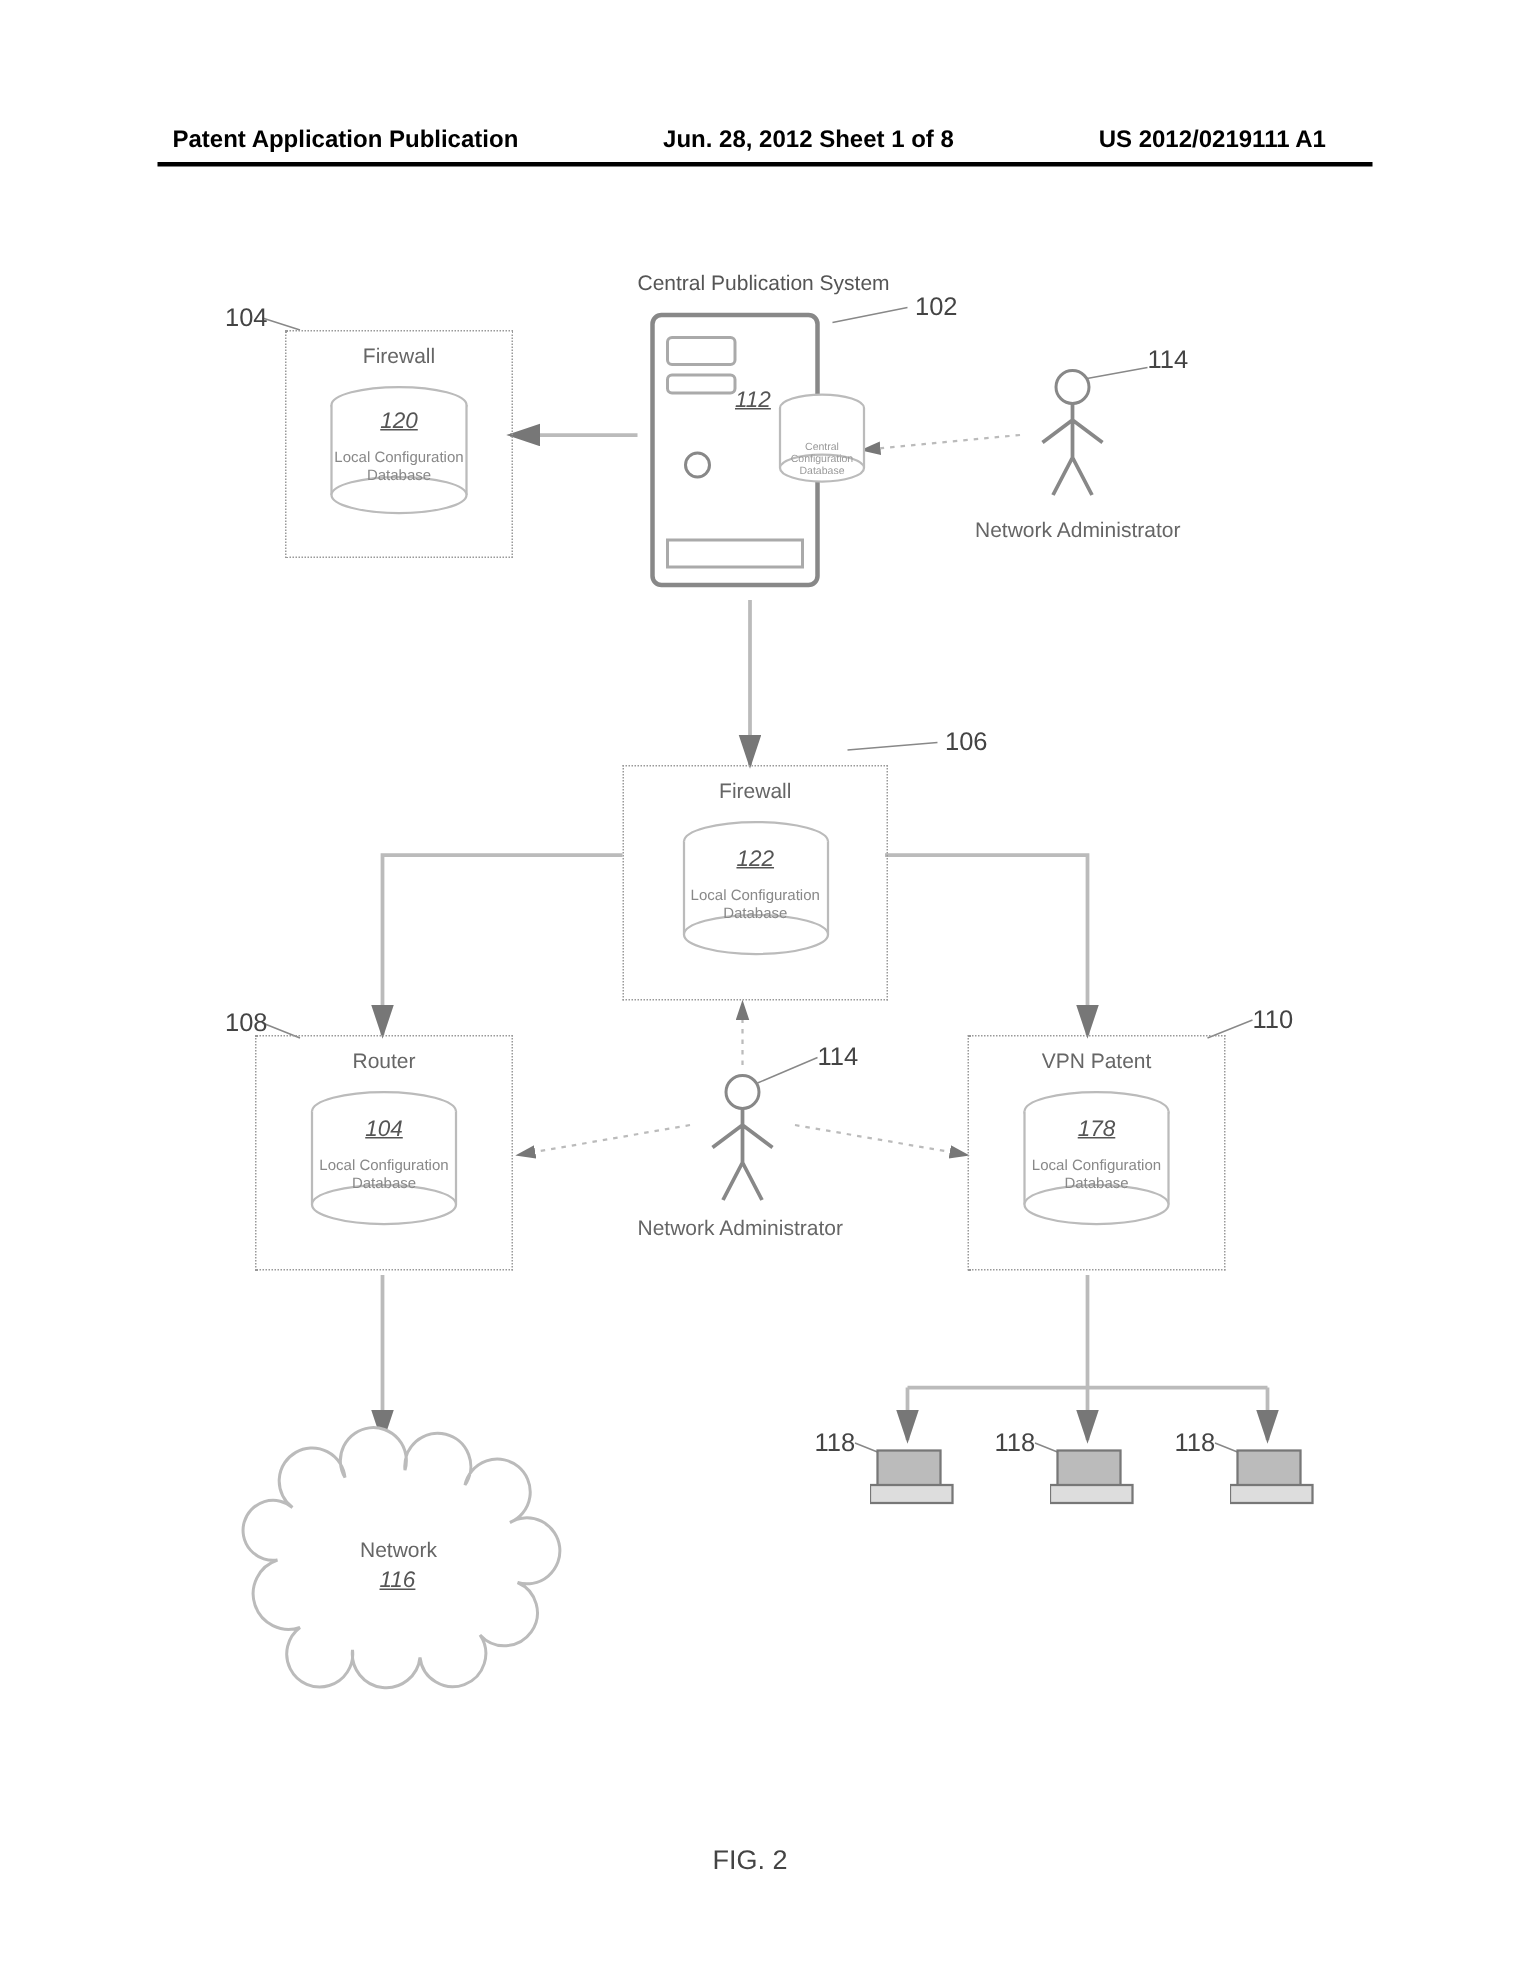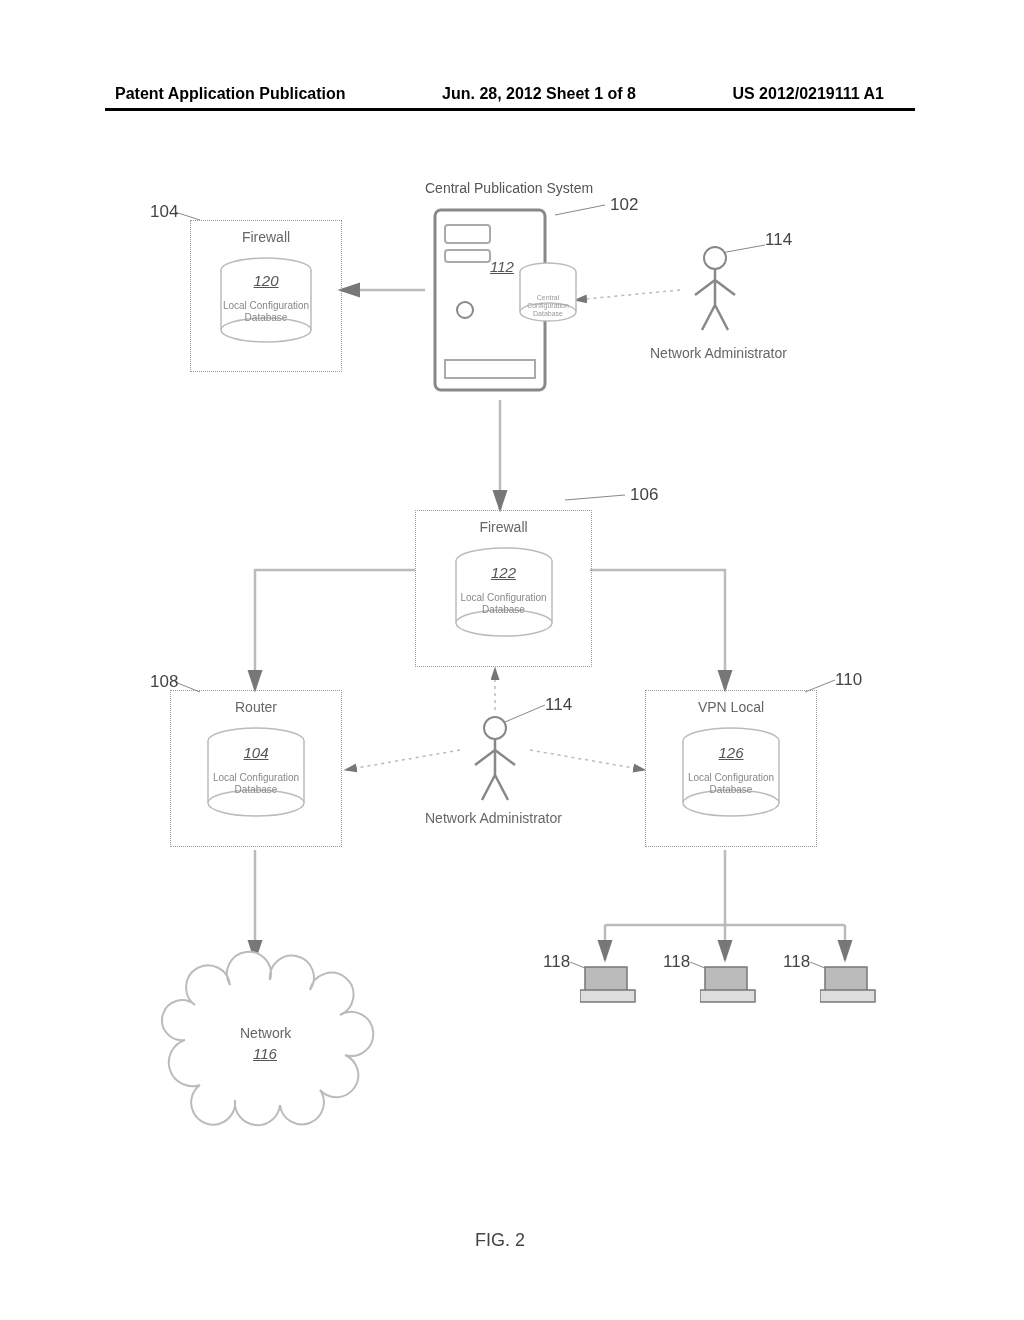--- a/index.html
+++ b/index.html
@@ -218,30 +218,30 @@
         <line x1="108" y1="15" x2="108" y2="77" stroke="#bbb" stroke-width="1.5"></line>
         <ellipse cx="60" cy="77" rx="48" ry="13" fill="#fff" stroke="#bbb" stroke-width="1.5"></ellipse>
       </svg>
       <span class="ref" style="position:absolute;top:18px;left:0;right:0;">104</span>
       <div class="dblabel" style="position:absolute;top:46px;left:12px;right:12px;">Local Configuration Database</div>
     </div>
   </div>
   <span class="leader" style="top:502px;left:45px;">108</span>
 
   <div class="node" style="top:520px;left:540px;width:170px;height:155px;">
-    <div class="node-title">VPN Local</div>
+    <div class="node-title">VPN Patent</div>
     <div class="dbwrap" style="top:35px;">
       <svg width="120" height="100">
         <ellipse cx="60" cy="15" rx="48" ry="13" fill="#fff" stroke="#bbb" stroke-width="1.5"></ellipse>
         <rect x="12" y="15" width="96" height="62" fill="#fff" stroke="none"></rect>
         <line x1="12" y1="15" x2="12" y2="77" stroke="#bbb" stroke-width="1.5"></line>
         <line x1="108" y1="15" x2="108" y2="77" stroke="#bbb" stroke-width="1.5"></line>
         <ellipse cx="60" cy="77" rx="48" ry="13" fill="#fff" stroke="#bbb" stroke-width="1.5"></ellipse>
       </svg>
-      <span class="ref" style="position:absolute;top:18px;left:0;right:0;">126</span>
+      <span class="ref" style="position:absolute;top:18px;left:0;right:0;">178</span>
       <div class="dblabel" style="position:absolute;top:46px;left:12px;right:12px;">Local Configuration Database</div>
     </div>
   </div>
   <span class="leader" style="top:500px;left:730px;">110</span>
 
   <svg style="position:absolute;top:540px;left:355px;" width="70" height="100">
     <circle cx="35" cy="18" r="11" fill="#fff" stroke="#888" stroke-width="2"></circle>
     <path d="M35 29 L35 65 M35 40 L15 55 M35 40 L55 55 M35 65 L22 90 M35 65 L48 90" stroke="#888" stroke-width="2.5" fill="none"></path>
   </svg>
   <span class="leader" style="top:525px;left:440px;">114</span>

